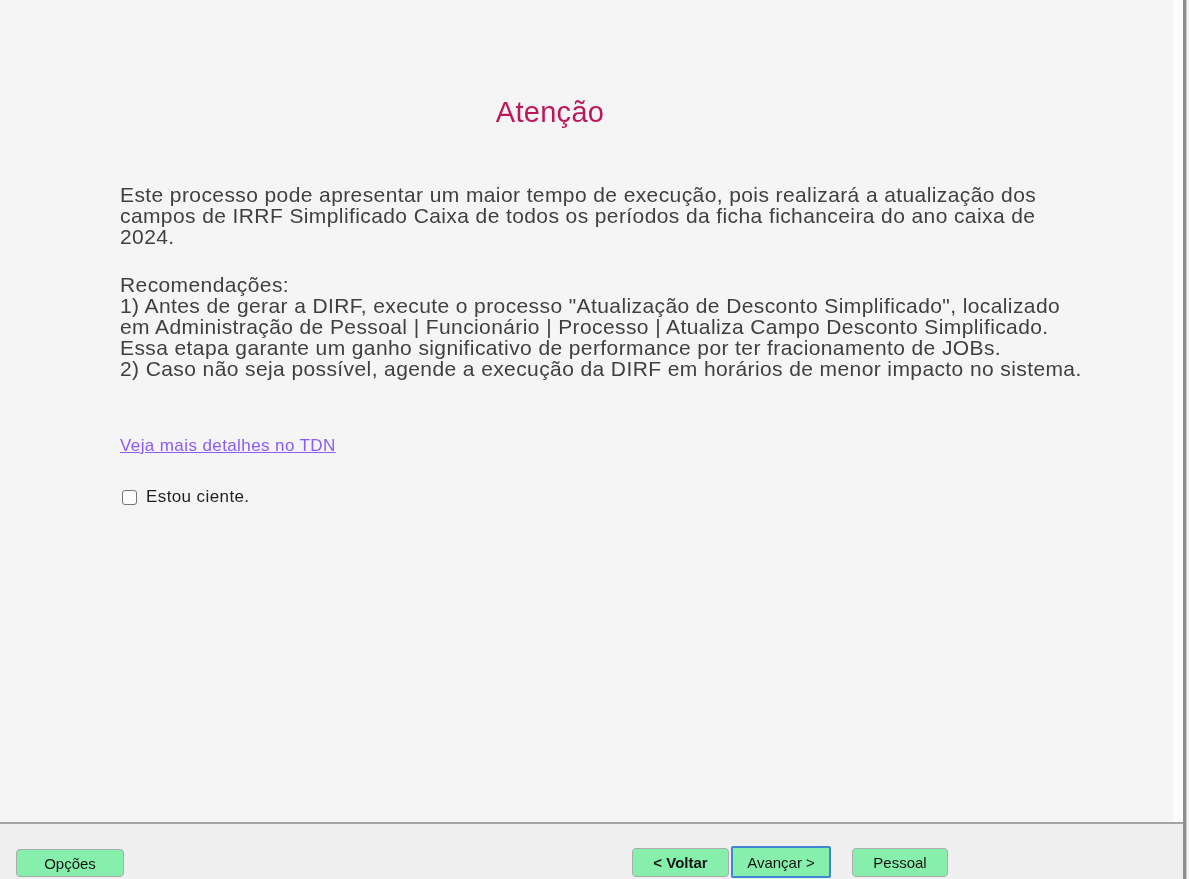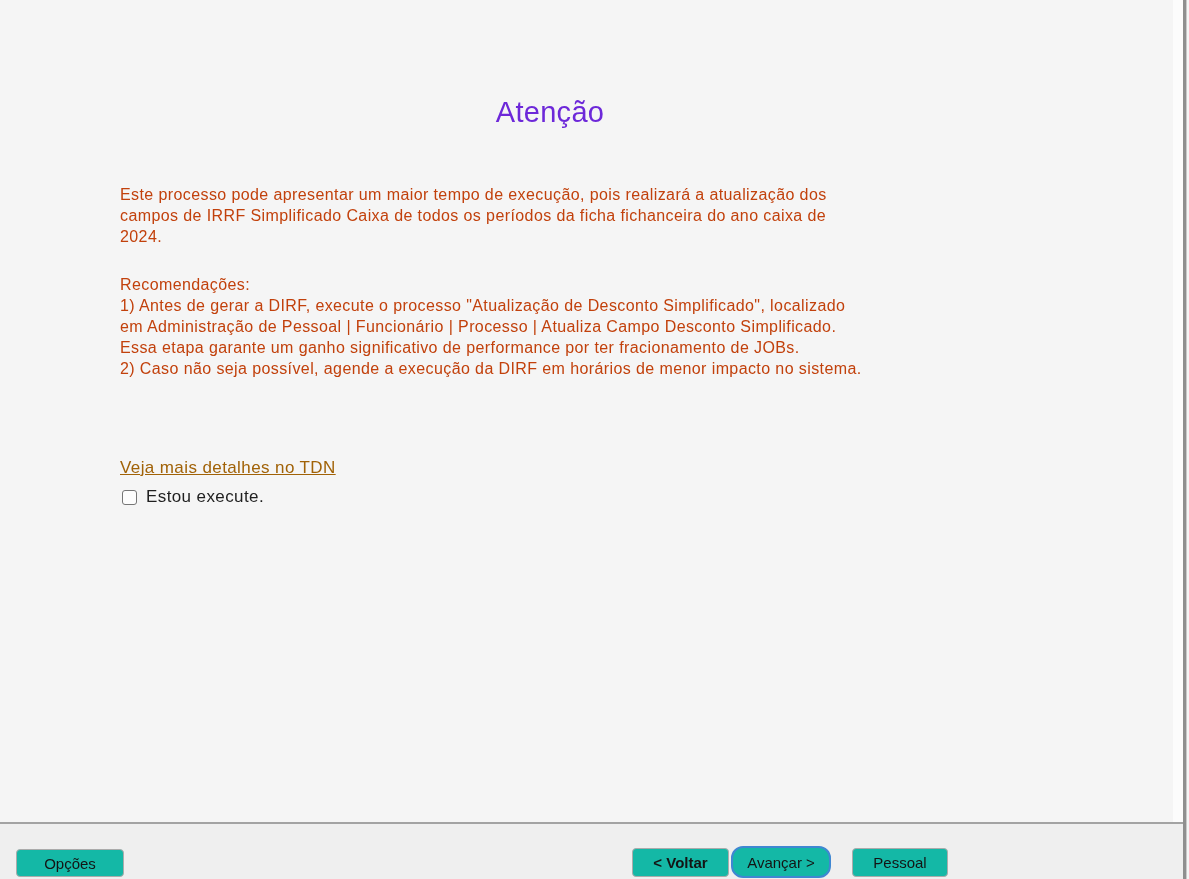--- a/index.html
+++ b/index.html
@@ -26,43 +26,43 @@
   }
   .title {
     position: absolute;
     top: 96px;
     left: 0;
     width: 860px;
     margin: 0;
     text-align: center;
     font-size: 29px;
     font-weight: 400;
-    color: #6d28d9;
+    color: #be185d;
     letter-spacing: 0.3px;
   }
   .para {
     position: absolute;
     left: 0;
     margin: 0;
-    font-size: 16px;
+    font-size: 21px;
     line-height: 21px;
     letter-spacing: 0.4px;
     white-space: pre-line;
-    color: #c2410c;
+    color: #404040;
   }
   .para-intro { top: 184px; }
   .para-reco  { top: 274px; }
 
   .tdn-link {
     position: absolute;
-    top: 458px;
+    top: 436px;
     left: 0;
     font-size: 17px;
     letter-spacing: 0.4px;
-    color: #a16207;
+    color: #8b5cf6;
     text-decoration: underline;
     cursor: pointer;
   }
 
   .check-row {
     position: absolute;
     top: 487px;
     left: 2px;
     display: flex;
     align-items: center;
@@ -116,30 +116,30 @@
     width: 1183px;
     height: 55px;
     background: #efefef;
   }
   .btn {
     position: absolute;
     box-sizing: border-box;
     font-family: "Liberation Sans", sans-serif;
     font-size: 15px;
     color: #141414;
-    background: #14b8a6;
+    background: #86efac;
     border: 1px solid #ababab;
     border-radius: 4px;
     padding: 0;
     cursor: pointer;
   }
   .btn-options { left: 16px;  top: 25px; width: 108px; height: 28px; }
   .btn-back    { left: 632px; top: 24px; width: 97px;  height: 29px; font-weight: bold; }
   .btn-next    { left: 731px; top: 22px; width: 100px; height: 32px;
-                 border: 2px solid #3f87d2; border-radius: 12px; }
+                 border: 2px solid #3f87d2; border-radius: 2px; }
   .btn-close   { left: 852px; top: 24px; width: 96px;  height: 29px; }
 </style>
 </head>
 <body>
 
 <div class="content">
   <h1 class="title">Atenção</h1>
 
   <p class="para para-intro">Este processo pode apresentar um maior tempo de execução, pois realizará a atualização dos
 campos de IRRF Simplificado Caixa de todos os períodos da ficha fichanceira do ano caixa de
@@ -148,21 +148,21 @@
   <p class="para para-reco">Recomendações:
 1) Antes de gerar a DIRF, execute o processo "Atualização de Desconto Simplificado", localizado
 em Administração de Pessoal | Funcionário | Processo | Atualiza Campo Desconto Simplificado.
 Essa etapa garante um ganho significativo de performance por ter fracionamento de JOBs.
 2) Caso não seja possível, agende a execução da DIRF em horários de menor impacto no sistema.</p>
 
   <a class="tdn-link">Veja mais detalhes no TDN</a>
 
   <label class="check-row">
     <span class="checkbox"></span>
-    <span>Estou execute.</span>
+    <span>Estou ciente.</span>
   </label>
 </div>
 
 <div class="right-strip"></div>
 <div class="right-border"></div>
 
 <div class="divider"></div>
 
 <div class="footer">
   <button class="btn btn-options">Opções</button>

